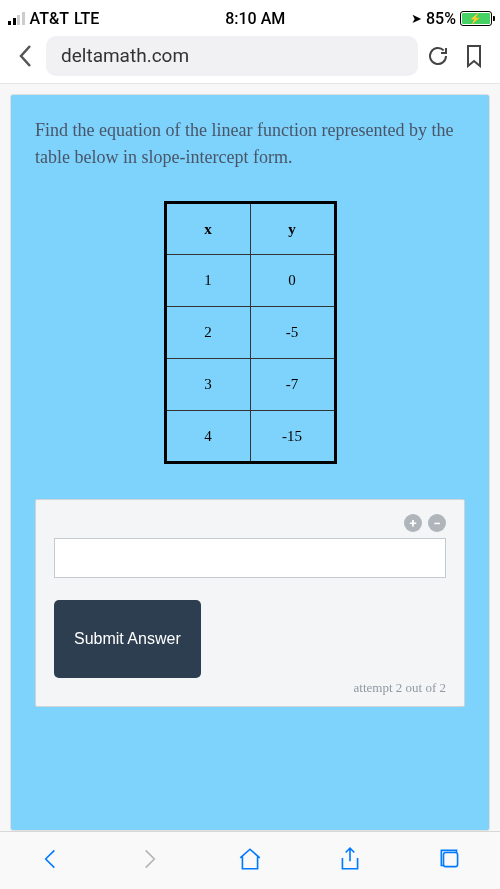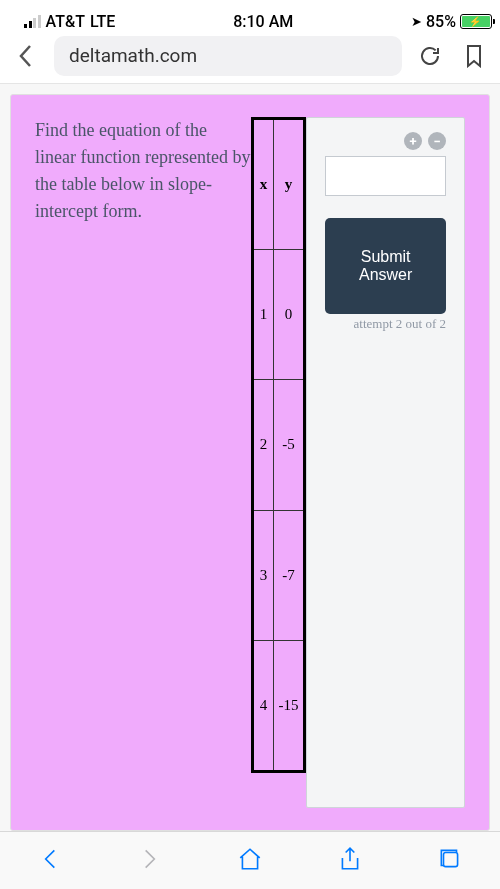--- a/index.html
+++ b/index.html
@@ -12,26 +12,25 @@
       height: 889px;
       font-family: -apple-system, BlinkMacSystemFont, "Segoe UI", Roboto, sans-serif;
       background: #fff;
       display: flex;
       flex-direction: column;
       overflow: hidden;
     }
     .status-bar {
       height: 28px;
       display: flex;
-      align-items: flex-start;
+      align-items: flex-end;
       justify-content: space-between;
-      padding: 12px 8px;
+      padding: 0 8px;
       font-size: 16px;
       font-weight: 500;
-      margin-left: 16px;
     }
     .status-left {
       display: flex;
       align-items: center;
       gap: 5px;
     }
     .signal-bars {
       display: flex;
       align-items: flex-end;
       gap: 1.5px;
@@ -82,21 +81,21 @@
       color: #000;
     }
     .nav-arrow {
       font-size: 13px;
     }
     .browser-bar {
       height: 56px;
       display: flex;
       align-items: center;
       padding: 0 10px;
-      gap: 12px;
+      gap: 4px;
       border-bottom: 1px solid #e5e5e5;
     }
     .back-chevron {
       width: 32px;
       display: flex;
       justify-content: center;
       font-size: 26px;
       color: #555;
     }
     .url-bar {
@@ -117,27 +116,27 @@
       font-size: 24px;
       color: #444;
     }
     .content-area {
       flex: 1;
       background: #f7f7f7;
       padding: 10px 10px 0 10px;
       overflow: hidden;
     }
     .card {
-      background: #f0abfc;
+      background: #7dd3fc;
       border: 1px solid #e0e0e0;
       border-radius: 3px;
       padding: 22px 24px;
       height: 100%;
       display: flex;
-      flex-direction: row;
+      flex-direction: column;
     }
     .question-text {
       font-family: Georgia, "Times New Roman", serif;
       font-size: 18px;
       color: #4a5568;
       line-height: 1.5;
       margin-bottom: 30px;
     }
     .table-wrap {
       display: flex;

